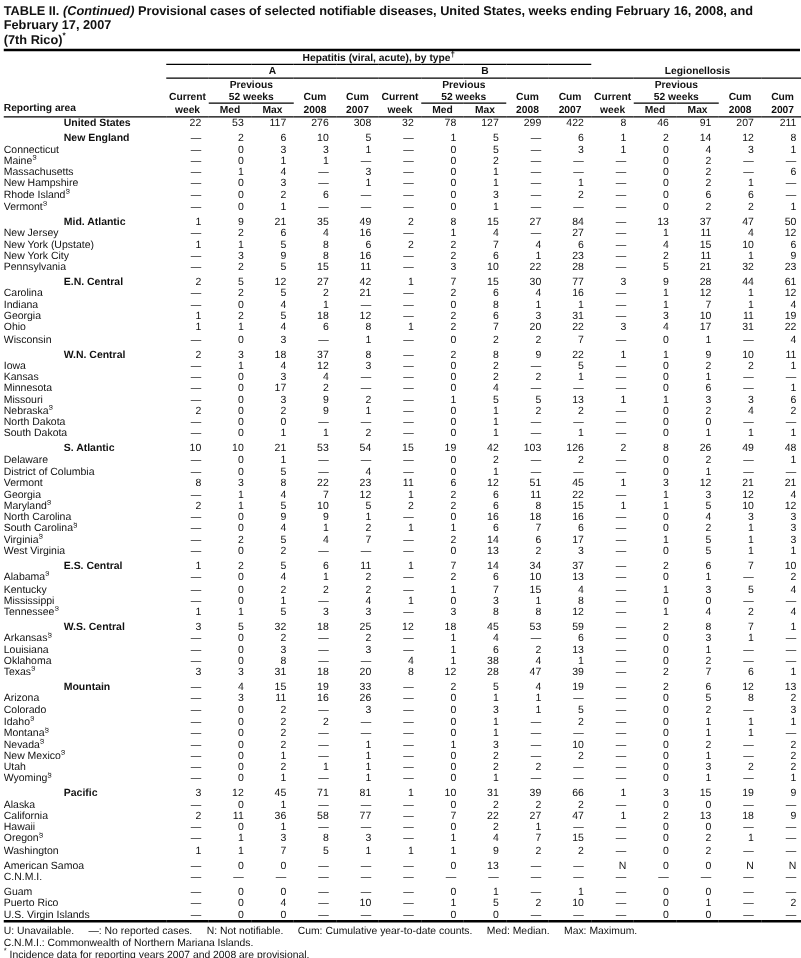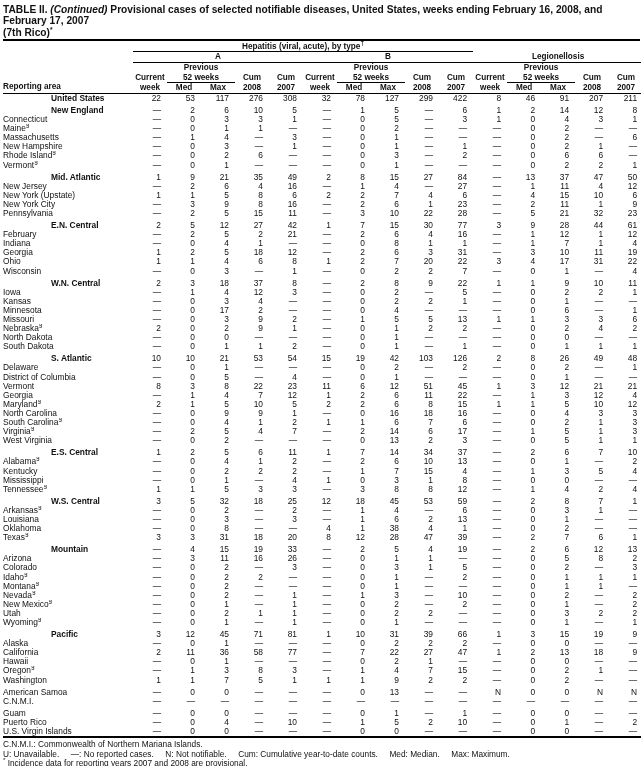--- a/index.html
+++ b/index.html
@@ -366,21 +366,21 @@
           <td class="num">15</td>
           <td class="num">30</td>
           <td class="num">77</td>
           <td class="num">3</td>
           <td class="num">9</td>
           <td class="num">28</td>
           <td class="num">44</td>
           <td class="num">61</td>
         </tr>
         <tr>
-          <td class="area">February</td>
+          <td class="area">Carolina</td>
           <td class="num">—</td>
           <td class="num">2</td>
           <td class="num">5</td>
           <td class="num">2</td>
           <td class="num">21</td>
           <td class="num">—</td>
           <td class="num">2</td>
           <td class="num">6</td>
           <td class="num">4</td>
           <td class="num">16</td>
@@ -1347,20 +1347,20 @@
           <td class="num">—</td>
           <td class="num">0</td>
           <td class="num">0</td>
           <td class="num">—</td>
           <td class="num">—</td>
         </tr>
       </tbody>
   </table>
 
   <div class="fblock">
+    <div class="fnote">U: Unavailable.     —: No reported cases.     N: Not notifiable.     Cum: Cumulative year-to-date counts.     Med: Median.     Max: Maximum.</div>
     <div class="fnote">C.N.M.I.: Commonwealth of Northern Mariana Islands.</div>
-    <div class="fnote">U: Unavailable.     —: No reported cases.     N: Not notifiable.     Cum: Cumulative year-to-date counts.     Med: Median.     Max: Maximum.</div>
     <div id="fnotes">
         <div class="fnote"><sup>*</sup> Incidence data for reporting years 2007 and 2008 are provisional.</div>
       </div>
   </div>
 
 </div>
 
 </body></html>

